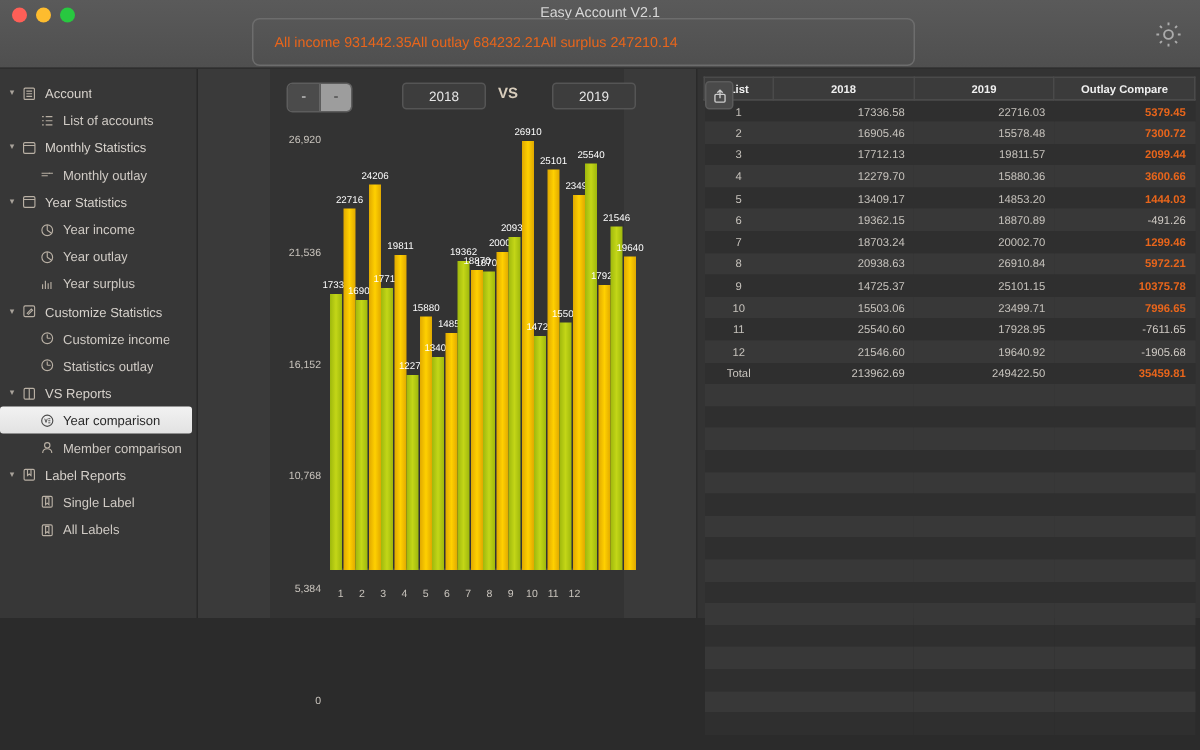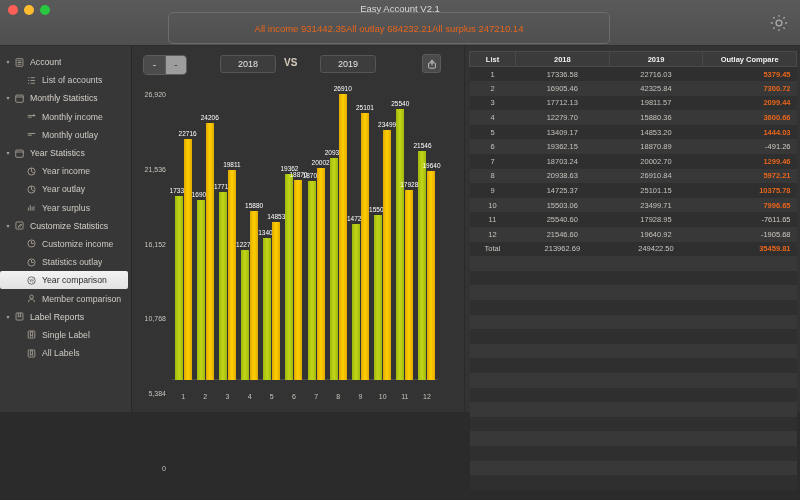--- a/index.html
+++ b/index.html
@@ -35,31 +35,31 @@
   .apptitle {
     position: absolute; top: 3px; left: 0; right: 0;
     text-align: center;
     font-size: 9.5px; color: #d8d8d8;
   }
   .summary-box {
     position: absolute; left: 168px; top: 12px;
     width: 442px; height: 26px;
     border: 1px solid #6d6d6d;
     border-radius: 5px;
-    display: flex; align-items: center; justify-content: center;
+    display: flex; align-items: center; justify-content: flex-start;
     padding: 15px 14px;
   }
   .summary-item { font-size: 9.5px; color: #e8651b; white-space: nowrap; }
   .gear {
     position: absolute; right: 10px; top: 12px;
     width: 22px; height: 22px; opacity: .75;
   }
 
   
-  .body-wrap { flex: 1; display: flex; min-height: 0; }
+  .body-wrap { flex: 1; display: flex; min-height: 0; gap: 48px; }
 
   
   .sidebar {
     width: 132px; flex: 0 0 132px;
     background: #373737;
     border-right: 1px solid #282828;
     padding-top: 7px;
     overflow: hidden;
   }
   .nav-row {
@@ -212,21 +212,21 @@
   thead th:first-child { border-left: 1px solid #4a4a4a; }
   tbody td {
     font-size: 7.5px;
     height: 14.6px;
     color: #c6c2bc;
     padding: 0 6px;
   }
   tbody tr:nth-child(odd)  { background: #2f2f2f; }
   tbody tr:nth-child(even) { background: #383838; }
   td.c-month { text-align: center; width: 46px; }
-  td.c-num   { text-align: center; }
+  td.c-num   { text-align: right; }
   td.c-cmp   { text-align: right; font-weight: bold; }
   td.c-cmp.pos { color: #e8651b; }
   td.c-cmp.neg { color: #cfcac4; font-weight: normal; }
   tr.total-row td { color: #c9c5bf; }
   tr.filler td { height: 14.6px; }
 </style>
 </head>
 <body>
 
 <div id="app">
@@ -283,30 +283,20 @@
               <path d="M2.5 5.8h11"></path>
             </svg>
           </span>
           <span class="nav-label">Monthly Statistics</span>
         </div>
         <div class="nav-row child">
           <span class="caret blank">▾</span>
           <span class="ico">
             <svg viewBox="0 0 16 16" width="11" height="11">
               <path d="M2.5 6.5h8M2.5 9h6"></path>
-              <path d="M11.5 4.5v4M9.5 6.5h4"></path>
-            </svg>
-          </span>
-          <span class="nav-label">Monthly income</span>
-        </div>
-        <div class="nav-row child">
-          <span class="caret blank">▾</span>
-          <span class="ico">
-            <svg viewBox="0 0 16 16" width="11" height="11">
-              <path d="M2.5 6.5h8M2.5 9h6"></path>
               <path d="M9.5 6.5h4"></path>
             </svg>
           </span>
           <span class="nav-label">Monthly outlay</span>
         </div>
         <div class="nav-row group">
           <span class="caret">▾</span>
           <span class="ico">
             <svg viewBox="0 0 16 16" width="11" height="11">
               <rect x="2.5" y="3" width="11" height="10.5" rx="1.3"></rect>
@@ -366,20 +356,30 @@
         </div>
         <div class="nav-row child">
           <span class="caret blank">▾</span>
           <span class="ico">
             <svg viewBox="0 0 16 16" width="11" height="11">
               <circle cx="8" cy="8" r="5.2"></circle>
               <path d="M8 8V4.3M8 8h3.3"></path>
             </svg>
           </span>
           <span class="nav-label">Statistics outlay</span>
+        </div>
+        <div class="nav-row group">
+          <span class="caret">▾</span>
+          <span class="ico">
+            <svg viewBox="0 0 16 16" width="11" height="11">
+              <rect x="3" y="2.8" width="10" height="10.4" rx="1.2"></rect>
+              <path d="M8 2.8v10.4"></path>
+            </svg>
+          </span>
+          <span class="nav-label">VS Reports</span>
         </div>
         <div class="nav-row child selected">
           <span class="caret blank">▾</span>
           <span class="ico">
             <svg viewBox="0 0 16 16" width="11" height="11">
               <circle cx="8" cy="8" r="5.4"></circle>
               <path d="M5.6 6l1.2 3.6L8 6M9 6l2 0M9 8h2M9 10h2" stroke-width="0.9"></path>
             </svg>
           </span>
           <span class="nav-label">Year comparison</span>
@@ -582,21 +582,21 @@
         <tbody id="tbody">
             <tr class="">
               <td class="c-month">1</td>
               <td class="c-num">17336.58</td>
               <td class="c-num">22716.03</td>
               <td class="c-cmp pos">5379.45</td>
             </tr>
             <tr class="">
               <td class="c-month">2</td>
               <td class="c-num">16905.46</td>
-              <td class="c-num">42325.84</td>
+              <td class="c-num">15578.48</td>
               <td class="c-cmp pos">7300.72</td>
             </tr>
             <tr class="">
               <td class="c-month">3</td>
               <td class="c-num">17712.13</td>
               <td class="c-num">19811.57</td>
               <td class="c-cmp pos">2099.44</td>
             </tr>
             <tr class="">
               <td class="c-month">4</td>

